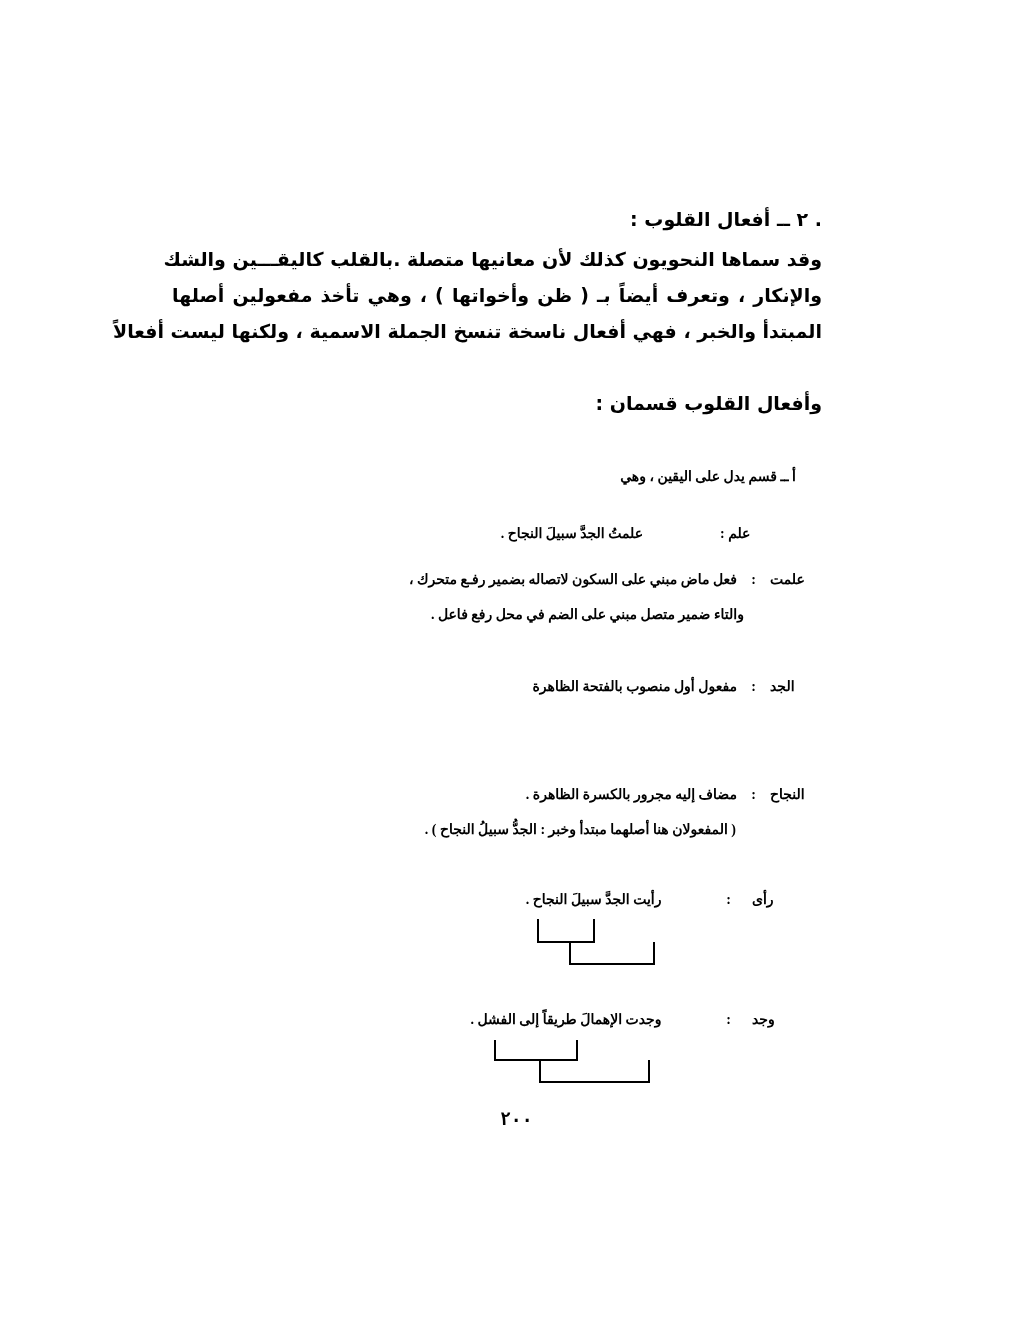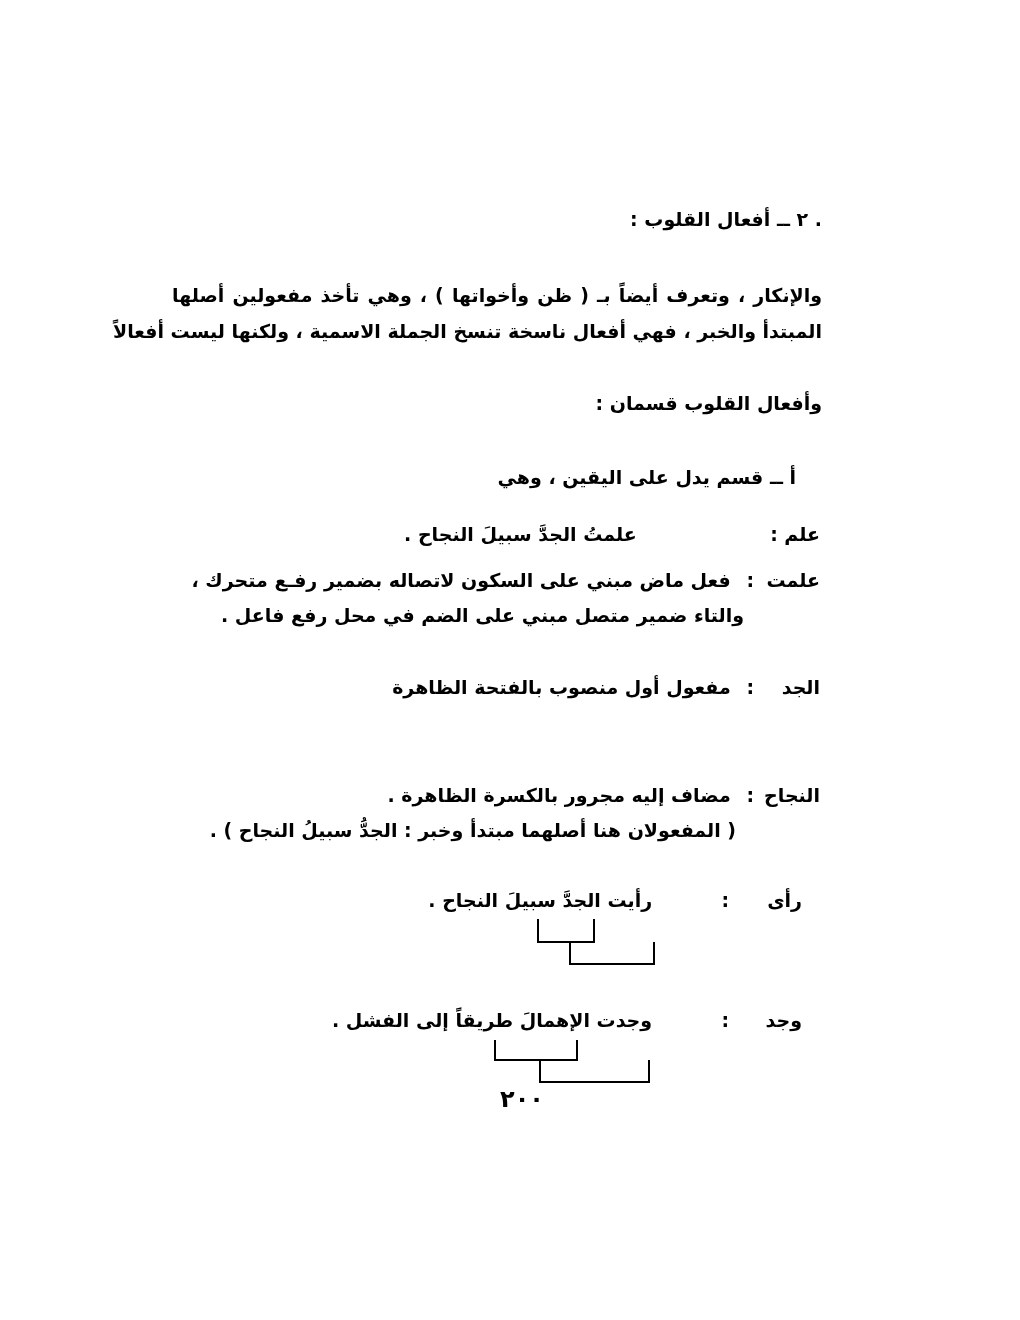--- a/index.html
+++ b/index.html
@@ -4,35 +4,36 @@
   <style>
     html, body { margin: 0; padding: 0; background: #ffffff; }
     body { width: 1020px; height: 1320px; position: relative; overflow: hidden;
            font-family: "DejaVu Sans", sans-serif; color: #000; }
     .page { position: absolute; left: 0; top: 0; width: 1008px; height: 1320px; margin-top: 12px; }
     .line { position: absolute; direction: rtl; white-space: nowrap; font-size: 19px;
             font-weight: bold; line-height: 30px; }
     .heading { right: 186px; top: 192px; }
     .para { right: 186px; width: 650px; text-align: justify; text-align-last: justify; }
     .para.last { text-align-last: right; }
-    .row { position: absolute; direction: rtl; white-space: nowrap; font-size: 19px;
-           font-weight: bold; line-height: 30px; right: 186px; }
-    .lbl { display: inline-block; width: 50px; text-align: right; }
+    .row { position: absolute; direction: rtl; white-space: nowrap; font-size: 14px;
+           font-weight: bold; line-height: 30px; right: 186px; font-family: Liberation Serif, serif; }
+    .lbl { display: inline-block; width: 50px; text-align: left; }
     .colon { display: inline-block; width: 26px; text-align: center; }
     .bracket { position: absolute; border-left: 2px solid #000; border-right: 2px solid #000;
                border-bottom: 2px solid #000; box-sizing: border-box; }
-    .pagenum { position: absolute; left: 500px; top: 1073px; font-size: 24px; font-weight: bold; direction: rtl; }
+    .pagenum { position: absolute; left: 500px; top: 1096px; font-size: 18px; font-weight: bold; direction: rtl; font-family: Liberation Mono, monospace; }
   </style>
 </head>
 <body>
 
 <div class="page">
 
   <div class="line heading">. ٢ ــ أفعال القلوب :</div>
 
+  <div class="line para" style="top:232px;">وقد سماها النحويون كذلك لأن معانيها متصلة .بالقلب كاليقـــين والشك</div>
   <div class="line para" style="top:268px;">والإنكار ، وتعرف أيضاً بـ ( ظن وأخواتها ) ، وهي تأخذ مفعولين أصلها</div>
   <div class="line para" style="top:304px;">المبتدأ والخبر ، فهي أفعال ناسخة تنسخ الجملة الاسمية ، ولكنها ليست أفعالاً</div>
   <div class="line para last" style="top:376px;">وأفعال القلوب قسمان :</div>
 
   <div class="row" style="top:450px; right:212px;">أ ــ قسم يدل على اليقين ، وهي</div>
 
   <div class="row" style="top:507px; right:188px;">
     <span class="lbl" style="width:100px;">علم :</span>
     <span style="display:inline-block;width:70px;"></span>
     <span>علمتُ الجدَّ سبيلَ النجاح .</span>

